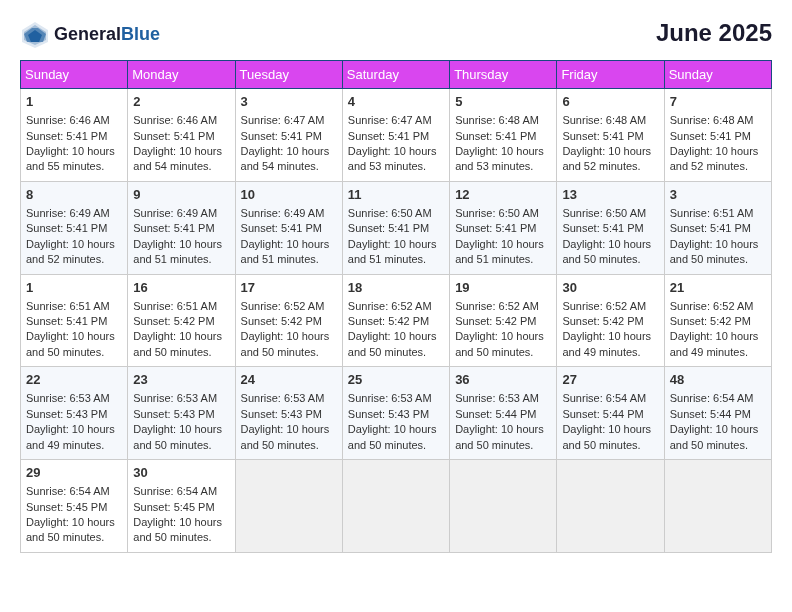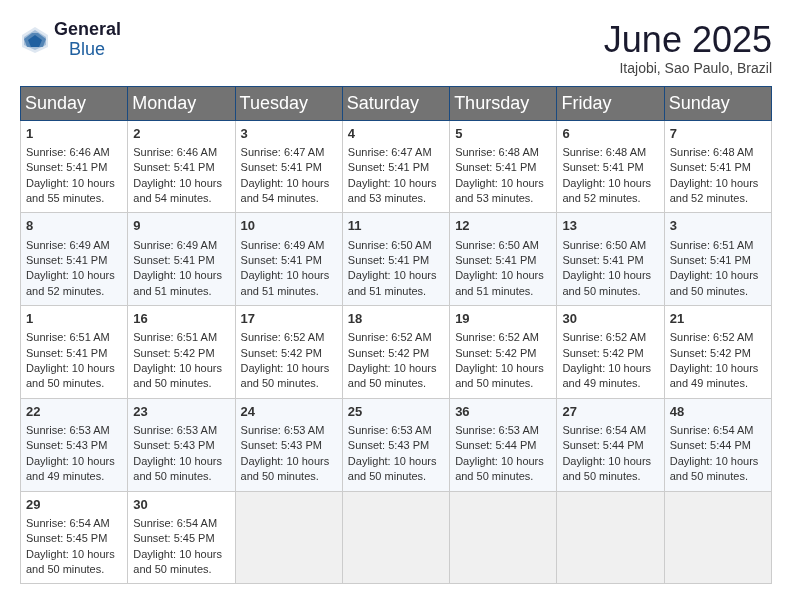--- a/index.html
+++ b/index.html
@@ -15,63 +15,61 @@
       justify-content: space-between;
       align-items: flex-start;
       margin-bottom: 10px;
     }
     .logo {
       display: flex;
       align-items: center;
     }
     .logo-text {
       display: flex;
-      flex-direction: column;
       line-height: 1.1;
     }
     .logo-general {
       font-size: 18px;
       font-weight: bold;
       color: #1a1a2e;
     }
     .logo-blue {
       font-size: 18px;
-      font-weight: normal;
+      font-weight: bold;
       color: #2060a0;
-      margin-left: 15px;
     }
     .logo-icon {
       width: 30px;
       height: 30px;
       margin-right: 4px;
     }
     .title-section {
       text-align: right;
     }
     .month-title {
-      font-size: 36px;
-      font-weight: normal;
+      font-size: 24px;
+      font-weight: bold;
       color: #1a1a2e;
       line-height: 1.1;
     }
     .location {
       font-size: 14px;
       color: #444;
     }
     .calendar {
       width: 100%;
       border-collapse: collapse;
       font-size: 11px;
     }
     .calendar th {
-      background: #737373;
+      background: #d946ef;
       color: #fff;
       padding: 6px 4px;
       text-align: left;
-      font-size: 18px;
+      font-size: 13px;
       font-weight: normal;
       border: 1px solid #1a4a80;
     }
     .calendar td {
       vertical-align: top;
       padding: 4px 5px 6px 5px;
       border: 1px solid #ccc;
       width: 106px;
       min-height: 80px;
       background: #fff;
@@ -102,21 +100,20 @@
       <polygon points="18,8 26,14 23,22 15,22 7,22 4,14 12,8" fill="#2060a0" opacity="0.6"></polygon>
       <polygon points="15,10 22,15 19,22 11,22 8,15" fill="#2060a0"></polygon>
     </svg>
     <div class="logo-text">
       <span class="logo-general">General</span>
       <span class="logo-blue">Blue</span>
     </div>
   </div>
   <div class="title-section">
     <div class="month-title">June 2025</div>
-    <div class="location">Itajobi, Sao Paulo, Brazil</div>
   </div>
 </div>
 
 <table class="calendar">
   <thead>
     <tr>
     <th>Sunday</th>
         <th>Monday</th>
         <th>Tuesday</th>
         <th>Saturday</th>

